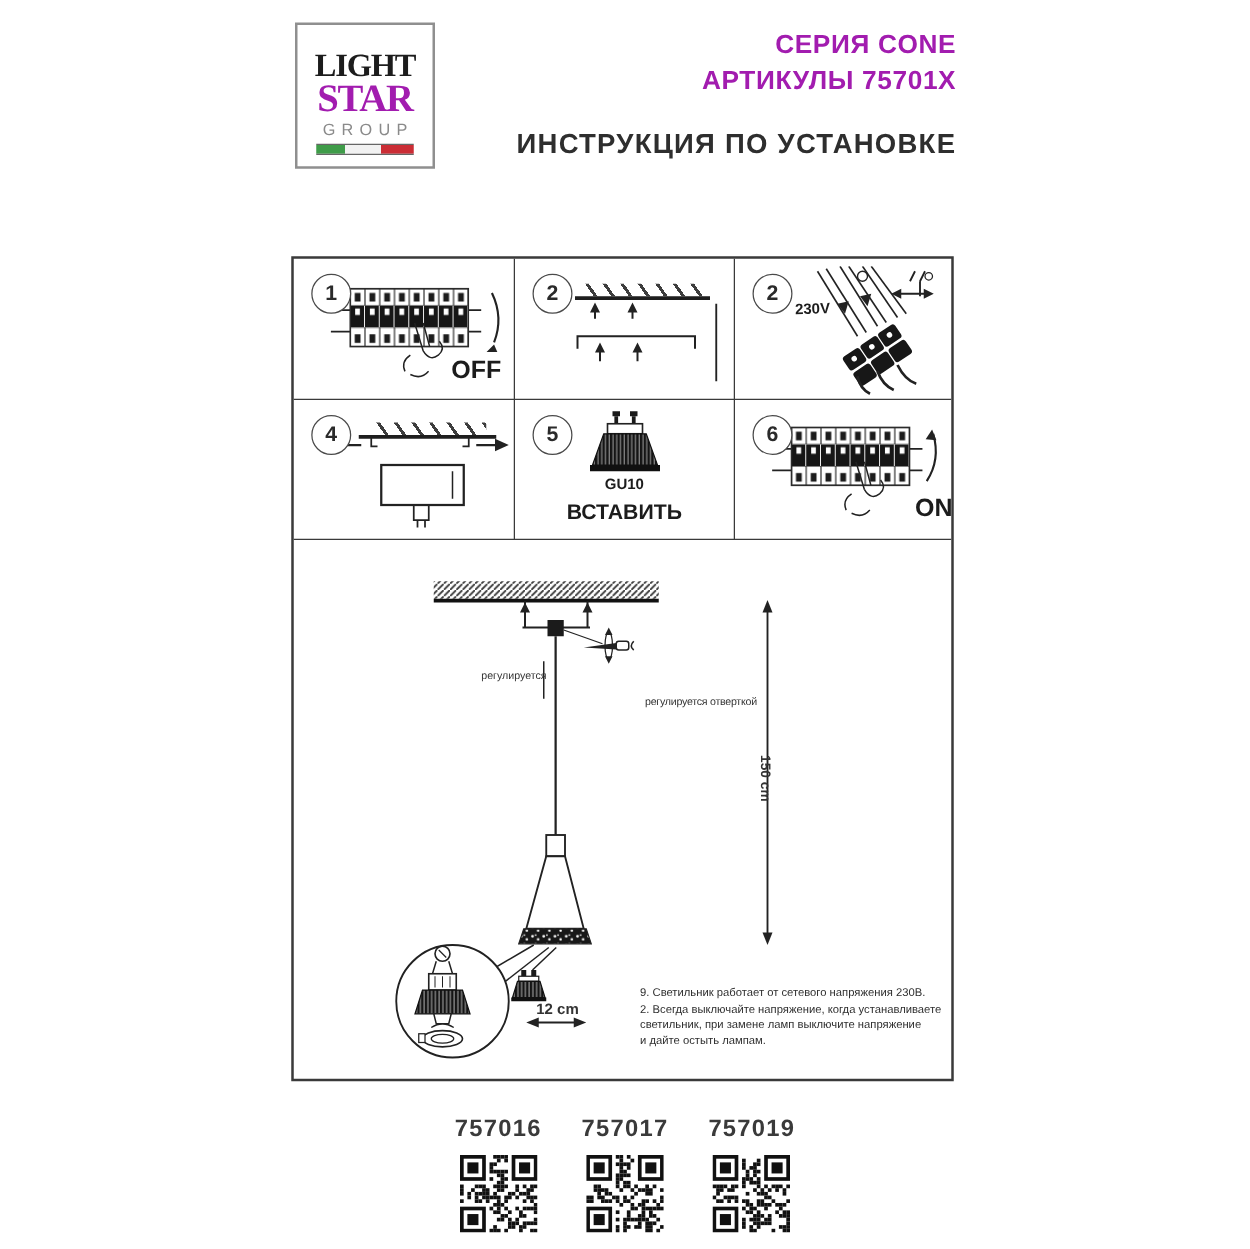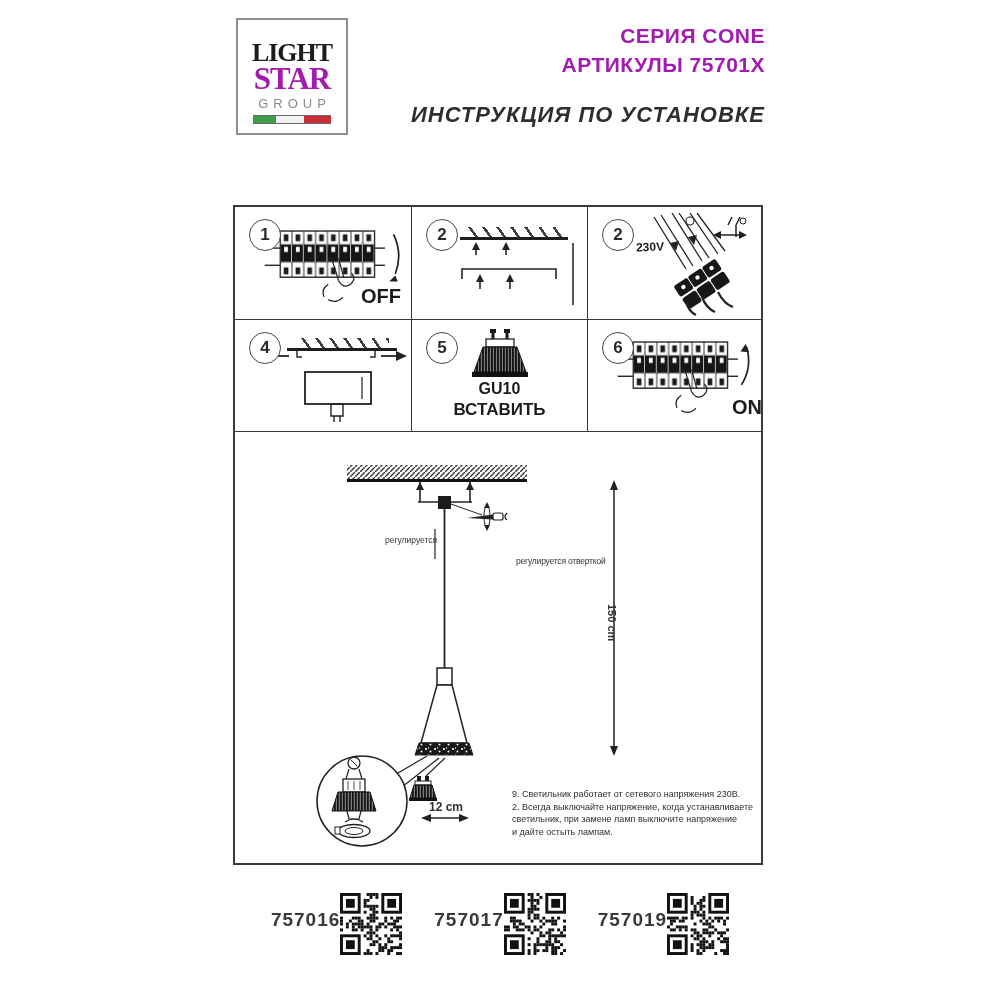--- a/index.html
+++ b/index.html
@@ -17,56 +17,56 @@
   .logo-star  { font-family:"Liberation Serif", serif; font-weight:bold; font-size:31px; line-height:30px; letter-spacing:-1px; color:#a21caf; }
   .logo-group { font-size:13px; letter-spacing:5px; color:#8a8a8a; margin-top:2px; margin-left:5px; }
   .logo-flag  { margin-top:4px; width:78px; height:7px; border-top:1px solid #666; border-bottom:1px solid #666;
     background:linear-gradient(90deg,#3f9c49 0 30%, #f2f2f2 30% 66%, #cb2d35 66% 100%); }
   .hdr-series, .hdr-articles {
     position:absolute; right:235px; font-weight:bold; font-size:21px; color:#a21caf; letter-spacing:0.5px; white-space:nowrap;
   }
   .hdr-series { top:24px; }
   .hdr-articles { top:53px; }
   .hdr-title {
-    position:absolute; right:235px; top:101px; text-align:left; font-weight:bold; font-size:22px; line-height:27px; color:#2e2e2e; letter-spacing:1px; white-space:nowrap;font-style:italic;
+    position:absolute; right:235px; top:101px; text-align:left; font-weight:bold; font-size:22px; line-height:27px; color:#2e2e2e; letter-spacing:1px; white-space:nowrap;
   }
   
   .manual {
     position:absolute; left:233px; top:205px; width:530px; height:660px;
     display:grid; grid-template-columns:177px 176px 1fr; grid-template-rows:113px 112px 1fr;
     border:2px solid #3a3a3a; box-sizing:border-box; background:#fff;
   }
   .cell { position:relative; border-right:1.5px solid #3a3a3a; border-bottom:1.5px solid #3a3a3a; overflow:hidden; }
   .cell.last-col { border-right:none; }
   .bigcell { grid-column:1 / 4; position:relative; border-bottom:none; overflow:hidden; }
   .numcircle {
     position:absolute; left:14px; top:12px; width:30px; height:30px; border:1.7px solid #4a4a4a; border-radius:50%;
     display:flex; align-items:center; justify-content:center; font-size:17px; font-weight:bold; color:#2a2a2a; background:#fff; z-index:2;
   }
   .ill { position:absolute; }
   .lbl { position:absolute; font-weight:bold; color:#1c1c1c; white-space:nowrap; }
   .off-lbl { left:126px; top:78px; font-size:20px; }
   .on-lbl  { left:144px; top:76px; font-size:20px; }
   .v230-lbl{ left:48px; top:33px; font-size:12px; transform:rotate(-2deg); }
-  .gu10-lbl{ left:0; right:0; top:60px; text-align:center; font-size:16px; }
+  .gu10-lbl{ left:0; right:0; top:60px; text-align:center; font-size:12px; }
   .vstavit-lbl{ left:0; right:0; top:80px; text-align:center; font-size:17px; }
   
   .hatch-strip { position:absolute; height:10px;
     background:repeating-linear-gradient(55deg, transparent 0 9px, #3d3d3d 9px 11.5px); }
   .ceil-line { position:absolute; height:2.5px; background:#1e1e1e; }
   
   .diag-lbl { position:absolute; color:#333; white-space:nowrap; }
   .adj-lbl { left:150px; top:103px; font-size:8.5px; }
   .scrw-lbl { left:281px; top:79px; font-size:8.5px; letter-spacing:-0.2px;margin-top:45px; }
   .h150-lbl { left:383px; top:172px; font-size:11px; font-weight:bold; transform:rotate(90deg); transform-origin:left top; }
   .w12-lbl { left:194px; top:368px; font-size:12px; font-weight:bold; }
   .notes { position:absolute; left:277px; top:356px; width:250px; font-size:9px; line-height:12.5px; color:#2f2f2f; }
   
   .products { position:absolute; left:0; top:893px; width:1000px; display:flex; justify-content:center; gap:32px; }
-  .product { display:flex; align-items:center; }
+  .product { display:flex; flex-direction:column; align-items:center; }
   .article-num { font-size:19px; font-weight:bold; color:#3a3a3a; letter-spacing:1px; margin-bottom:9px; }
   .qr { background:#fff; }
 </style>
 </head>
 <body>
 
 <div class="page">
 
   <div class="logo-box">
     <div class="logo-light">LIGHT</div>

